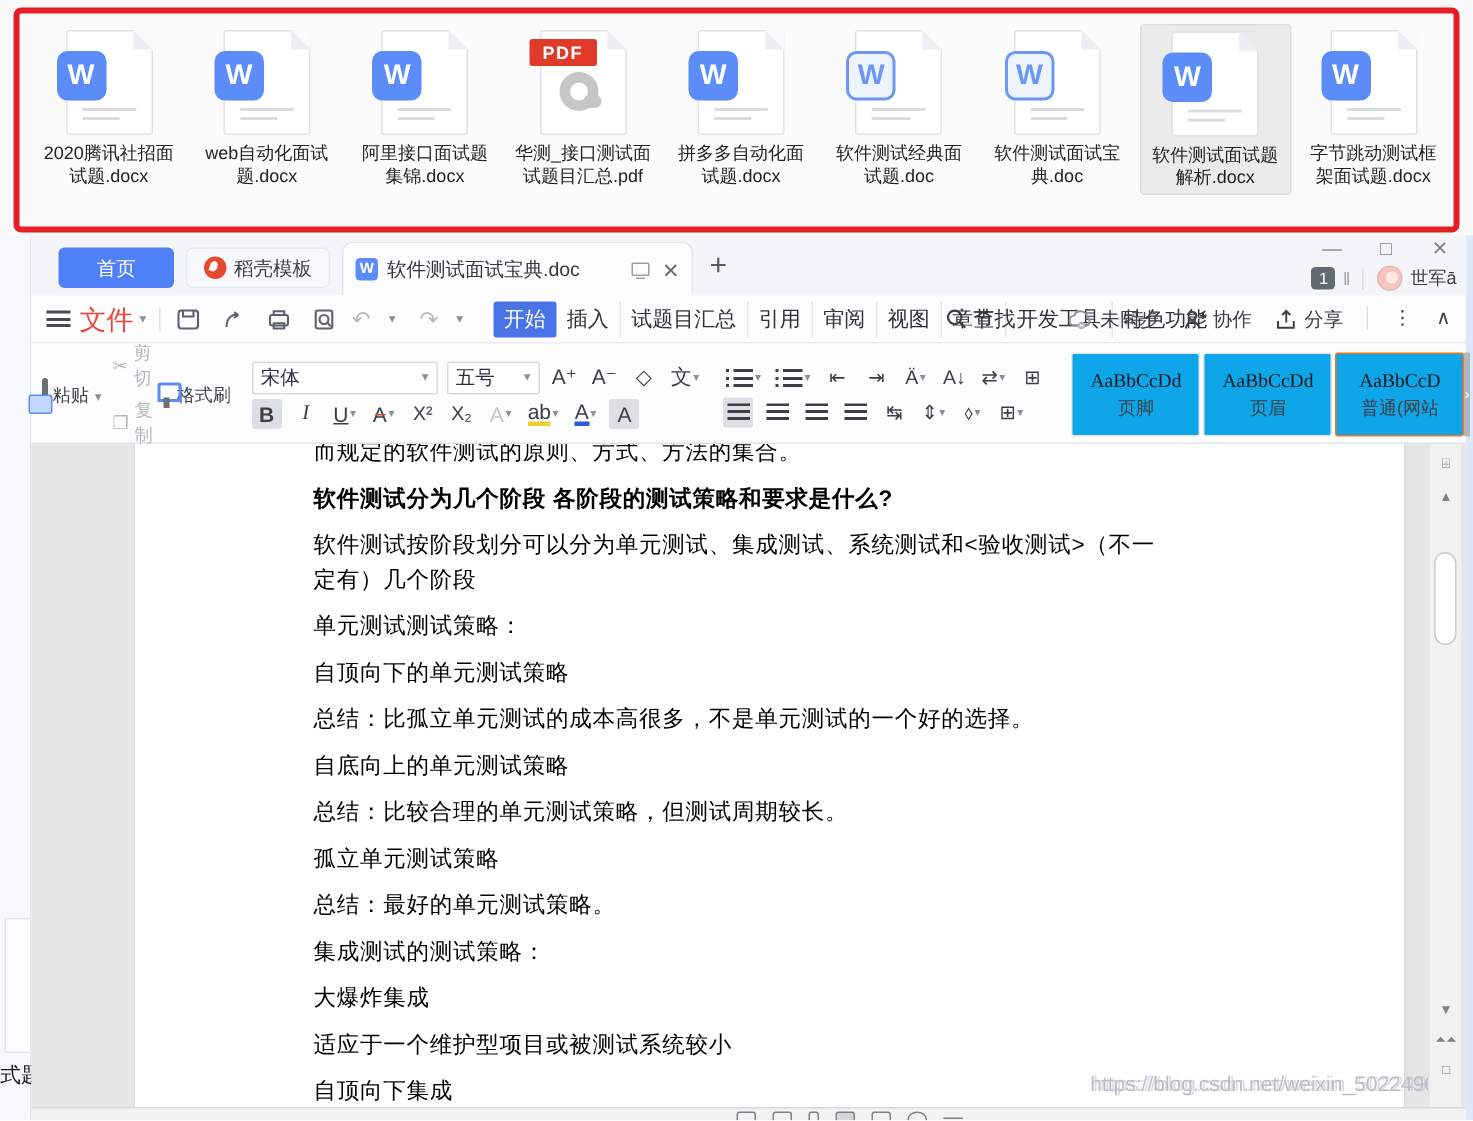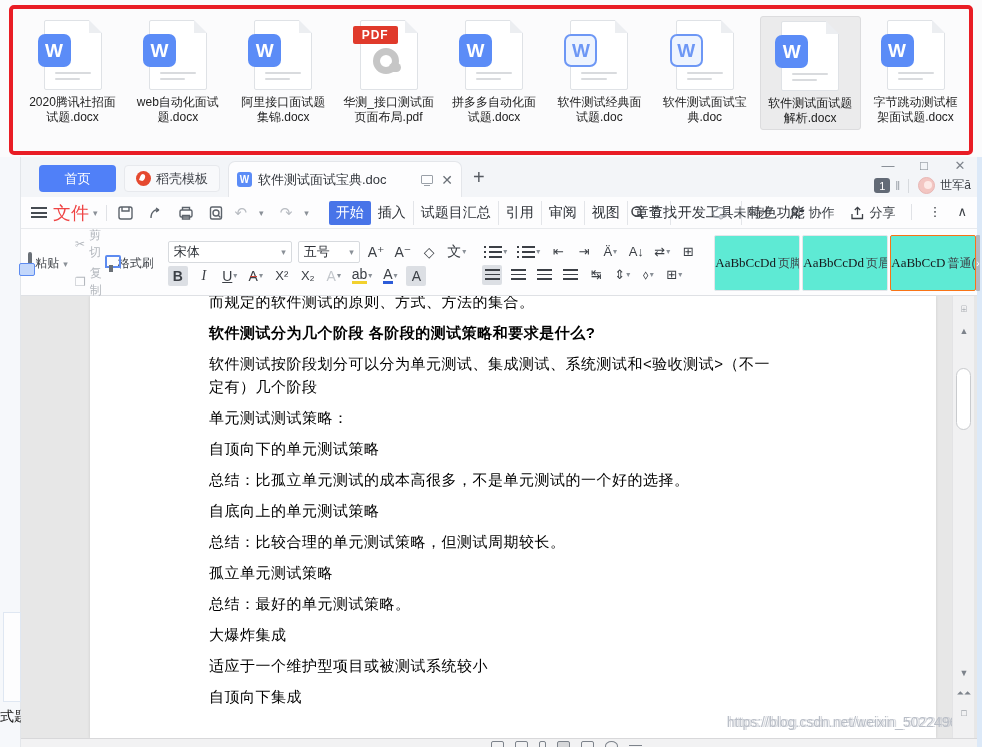--- a/index.html
+++ b/index.html
@@ -121,22 +121,22 @@
   .fc { border-bottom:3px solid #2d5cd8; line-height:13px; }
   .dim { color:#c3c7cc; }
   .sup { font-size:13px; } 
   .para-ic { font-size:13px; color:#3c4046; }
   .list-ic { width:16px; height:12px; background:repeating-linear-gradient(#3c4046 0 2px, transparent 2px 5px); }
   .list-ic.left-dots { position:relative; width:13px; margin-left:5px; }
   .list-ic.left-dots::before { content:""; position:absolute; left:-5px; top:0; width:2px; height:12px;
         background:repeating-linear-gradient(#3c4046 0 2px, transparent 2px 5px); }
   .align-ic { width:15px; height:11px; background:repeating-linear-gradient(#3c4046 0 1.6px, transparent 1.6px 4.6px); }
   .styles-box { display:flex; align-items:stretch; gap:2px; margin-left:2px; }
-  .style-item { width:86px; border:1px solid #e4e6ea; border-radius:2px; background:#5eead4;
-                display:flex; flex-direction:row; align-items:center; justify-content:center; gap:2px; }
+  .style-item { width:86px; border:1px solid #e4e6ea; border-radius:2px; background:#0ea5e9;
+                display:flex; flex-direction:column; align-items:center; justify-content:center; gap:2px; }
   .style-item.sel { border:1px solid #f97316; }
   .style-sample { font-family:"Liberation Serif","DejaVu Serif",serif; font-size:13px; color:#16181b; }
   .style-name { font-size:12px; color:#3c4046; white-space:nowrap; overflow:hidden; max-width:80px; }
   .style-more { width:15px; background:#b2b7c0; color:#fff; display:flex; align-items:center; justify-content:center;
                 font-size:10px; border-radius:1px; }
 
   
   #docarea { position:relative; height:442px; background:#e7e7e7; overflow:hidden; }
   #page { position:absolute; left:69px; top:0; width:846px; height:442px; background:#fff; box-shadow:0 0 3px rgba(0,0,0,.12); }
   #doctext { position:absolute; left:119px; top:-6px; width:572px; font-size:15px; color:#000; }
@@ -201,21 +201,21 @@
           <div class="file-label">阿里接口面试题
 集锦.docx</div>
         </div>
         <div class="file-item">
           <div class="file-thumb">
             <span class="fold"></span>
             <span class="pdf-banner">PDF</span>
             <span class="pdf-logo"></span>
           </div>
           <div class="file-label">华测_接口测试面
-页面布局.pdf</div>
+试题目汇总.pdf</div>
         </div>
         <div class="file-item">
           <div class="file-thumb">
             <span class="fold"></span>
             <span class="wbadge">W</span>
             <span class="tlines">
               <div></div>
               <div></div>
             </span>
           </div>
@@ -521,20 +521,21 @@
             <p>而规定的软件测试的原则、方式、方法的集合。</p>
             <p class="bold">软件测试分为几个阶段 各阶段的测试策略和要求是什么?</p>
             <p>软件测试按阶段划分可以分为单元测试、集成测试、系统测试和&lt;验收测试&gt;（不一定有）几个阶段</p>
             <p>单元测试测试策略：</p>
             <p>自顶向下的单元测试策略</p>
             <p>总结：比孤立单元测试的成本高很多，不是单元测试的一个好的选择。</p>
             <p>自底向上的单元测试策略</p>
             <p>总结：比较合理的单元测试策略，但测试周期较长。</p>
             <p>孤立单元测试策略</p>
             <p>总结：最好的单元测试策略。</p>
+            <p>集成测试的测试策略：</p>
             <p>大爆炸集成</p>
             <p>适应于一个维护型项目或被测试系统较小</p>
             <p>自顶向下集成</p>
           </div>
       </div>
       <div id="watermark">https://blog.csdn.net/weixin_50224966</div>
       <div id="scrollcol">
         <span class="scroll-ic" style="top:8px">⌹</span>
         <span class="scroll-ic" style="top:30px">▲</span>
         <div id="scroll-thumb"></div>

